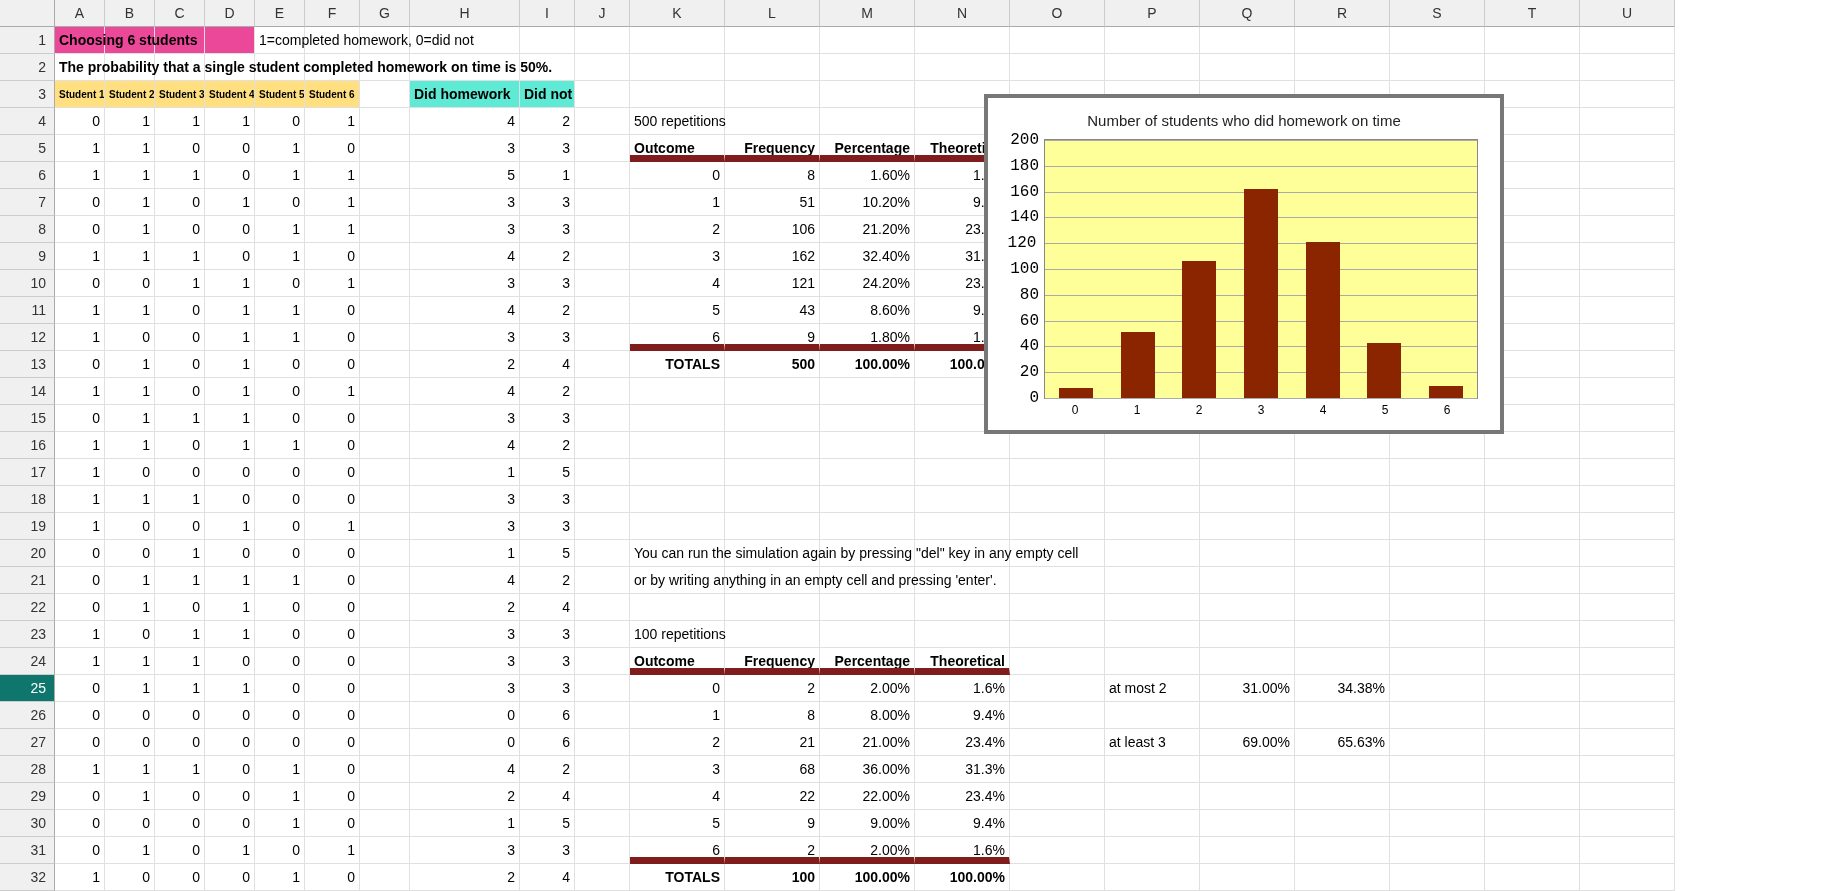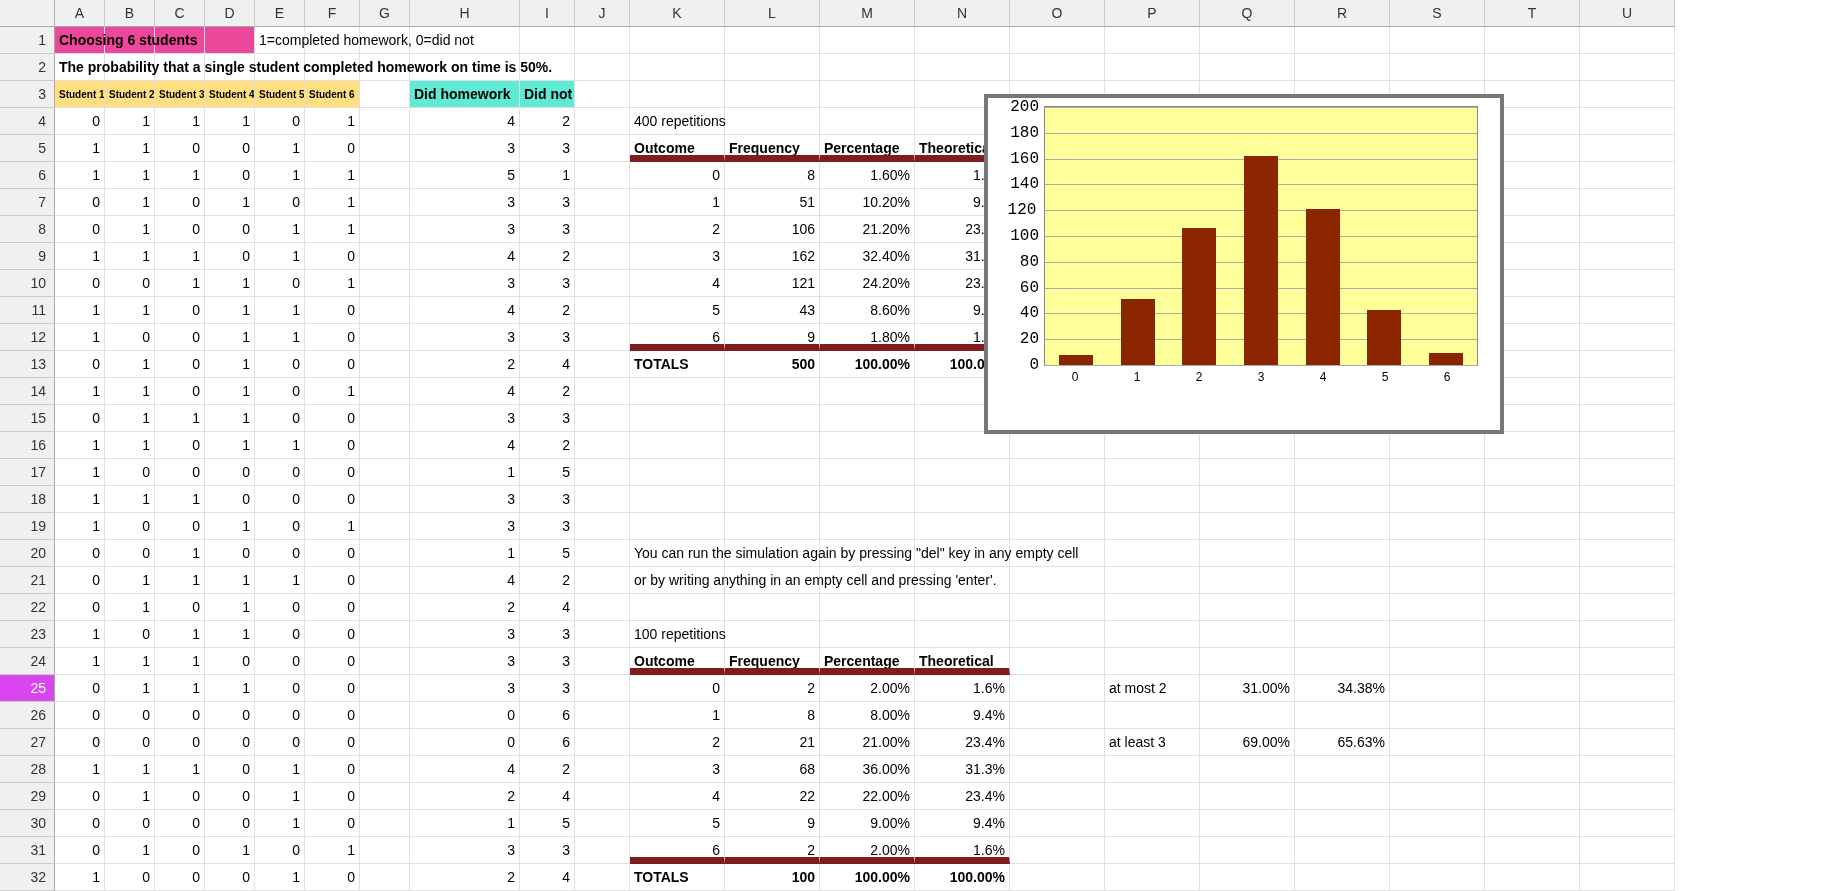--- a/index.html
+++ b/index.html
@@ -36,35 +36,35 @@
     background: #f0f0f0;
     border-right: 1px solid #aaa;
     border-bottom: 1px solid #ccc;
     text-align: right;
     padding-right: 8px;
     font-size: 14px;
     color: #333;
     line-height: 27px;
   }
   .row-hdr.sel {
-    background: #d946ef;
+    background: #0f766e;
     color: #fff;
   }
   .cell {
     border-right: 1px solid #e0e0e0;
     border-bottom: 1px solid #e0e0e0;
     padding: 0 4px;
     line-height: 27px;
     white-space: nowrap;
     overflow: hidden;
     font-size: 14px;
     position: relative;
   }
   .cell.num { text-align: right; }
-  .cell.bold { font-weight: bold; }
+  .cell.bold { font-weight: bold; text-align: right; }
   .cell.title { background: #ec4899; font-weight: bold; }
   .cell.legend { font-size: 14px; }
   .cell.stud { background: #ffdf80; font-size: 10px; font-weight: bold; }
   .cell.did { background: #5eead4; font-weight: bold; font-size: 14px; }
   .cell.uline { border-bottom: 7px solid #7f1d1d; }
   .cell.span { overflow: visible; z-index: 1; }
   .chart {
     position: absolute;
     left: 984px;
     top: 94px;
@@ -220,21 +220,21 @@
     <div class="cell num">0</div>
     <div class="cell num">1</div>
     <div class="cell num">1</div>
     <div class="cell num">1</div>
     <div class="cell num">0</div>
     <div class="cell num">1</div>
     <div class="cell"></div>
     <div class="cell num">4</div>
     <div class="cell num">2</div>
     <div class="cell"></div>
-    <div class="cell span">400 repetitions</div>
+    <div class="cell span">500 repetitions</div>
     <div class="cell"></div>
     <div class="cell"></div>
     <div class="cell"></div>
     <div class="cell"></div>
     <div class="cell"></div>
     <div class="cell"></div>
     <div class="cell"></div>
     <div class="cell"></div>
     <div class="cell"></div>
     <div class="cell"></div>
@@ -850,20 +850,21 @@
     <div class="cell"></div>
     <div class="cell"></div>
     <div class="cell"></div>
     <div class="cell"></div>
     <div class="cell"></div>
     <div class="cell"></div>
     <div class="cell"></div>
   </div>
 
 <div class="chart">
+  <div class="chart-title">Number of students who did homework on time</div>
   <div class="chart-plot" id="chart-plot">
       <div class="chart-grid" style="top: 100%;"></div>
       <div class="chart-y-label" style="top: 100%;">0</div>
       <div class="chart-grid" style="top: 90%;"></div>
       <div class="chart-y-label" style="top: 90%;">20</div>
       <div class="chart-grid" style="top: 80%;"></div>
       <div class="chart-y-label" style="top: 80%;">40</div>
       <div class="chart-grid" style="top: 70%;"></div>
       <div class="chart-y-label" style="top: 70%;">60</div>
       <div class="chart-grid" style="top: 60%;"></div>

